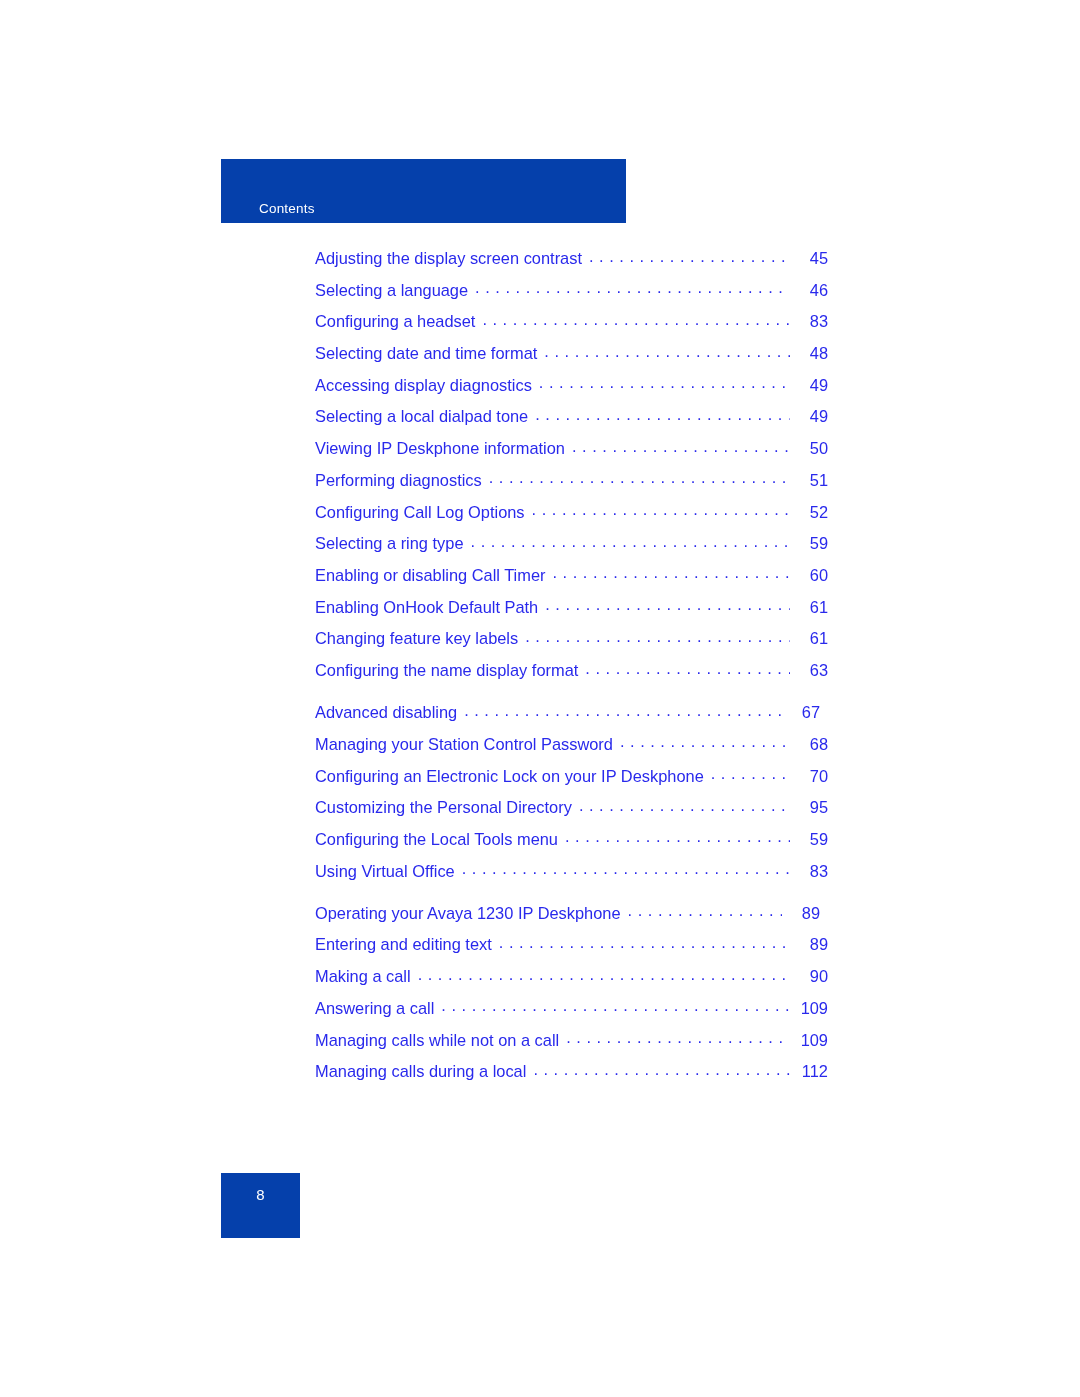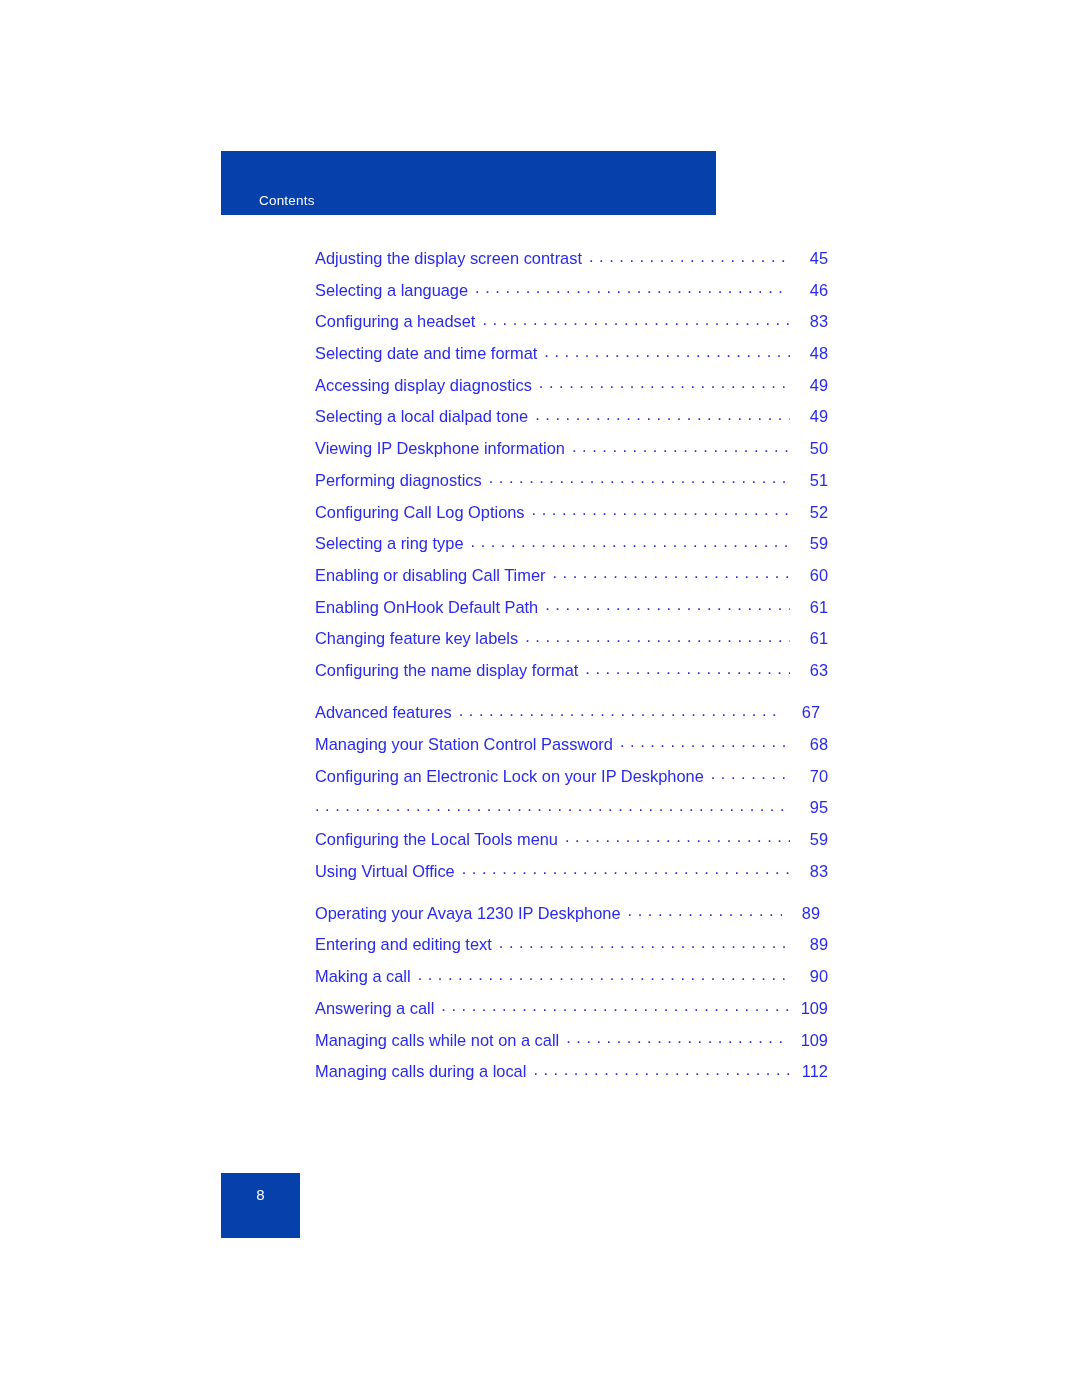--- a/index.html
+++ b/index.html
@@ -23,22 +23,22 @@
     left: 0; top: 0;
     width: 1080px;
     height: 1397px;
     background: #ffffff;
   }
 
   
   .header-band {
     position: absolute;
     left: 221px;
-    top: 151px;
-    width: 495px;
+    top: 159px;
+    width: 405px;
     height: 64px;
     background: #0540ab;
     box-sizing: border-box;
   }
   .header-title {
     position: absolute;
     left: 38px;
     bottom: 6px;
     color: #ffffff;
     font-size: 13.5px;
@@ -193,35 +193,36 @@
         <span class="toc-label">Changing feature key labels</span>
         <span class="toc-leader"></span>
         <span class="toc-page">61</span>
       </div>
       <div class="toc-row">
         <span class="toc-label">Configuring the name display format</span>
         <span class="toc-leader"></span>
         <span class="toc-page">63</span>
       </div>
       <div class="toc-row section">
-        <span class="toc-label">Advanced features</span>
+        <span class="toc-label">Advanced disabling</span>
         <span class="toc-leader"></span>
         <span class="toc-page">67</span>
       </div>
       <div class="toc-row">
         <span class="toc-label">Managing your Station Control Password</span>
         <span class="toc-leader"></span>
         <span class="toc-page">68</span>
       </div>
       <div class="toc-row">
         <span class="toc-label">Configuring an Electronic Lock on your IP Deskphone</span>
         <span class="toc-leader"></span>
         <span class="toc-page">70</span>
       </div>
       <div class="toc-row">
+        <span class="toc-label">Customizing the Personal Directory</span>
         <span class="toc-leader"></span>
         <span class="toc-page">95</span>
       </div>
       <div class="toc-row">
         <span class="toc-label">Configuring the Local Tools menu</span>
         <span class="toc-leader"></span>
         <span class="toc-page">59</span>
       </div>
       <div class="toc-row">
         <span class="toc-label">Using Virtual Office</span>

